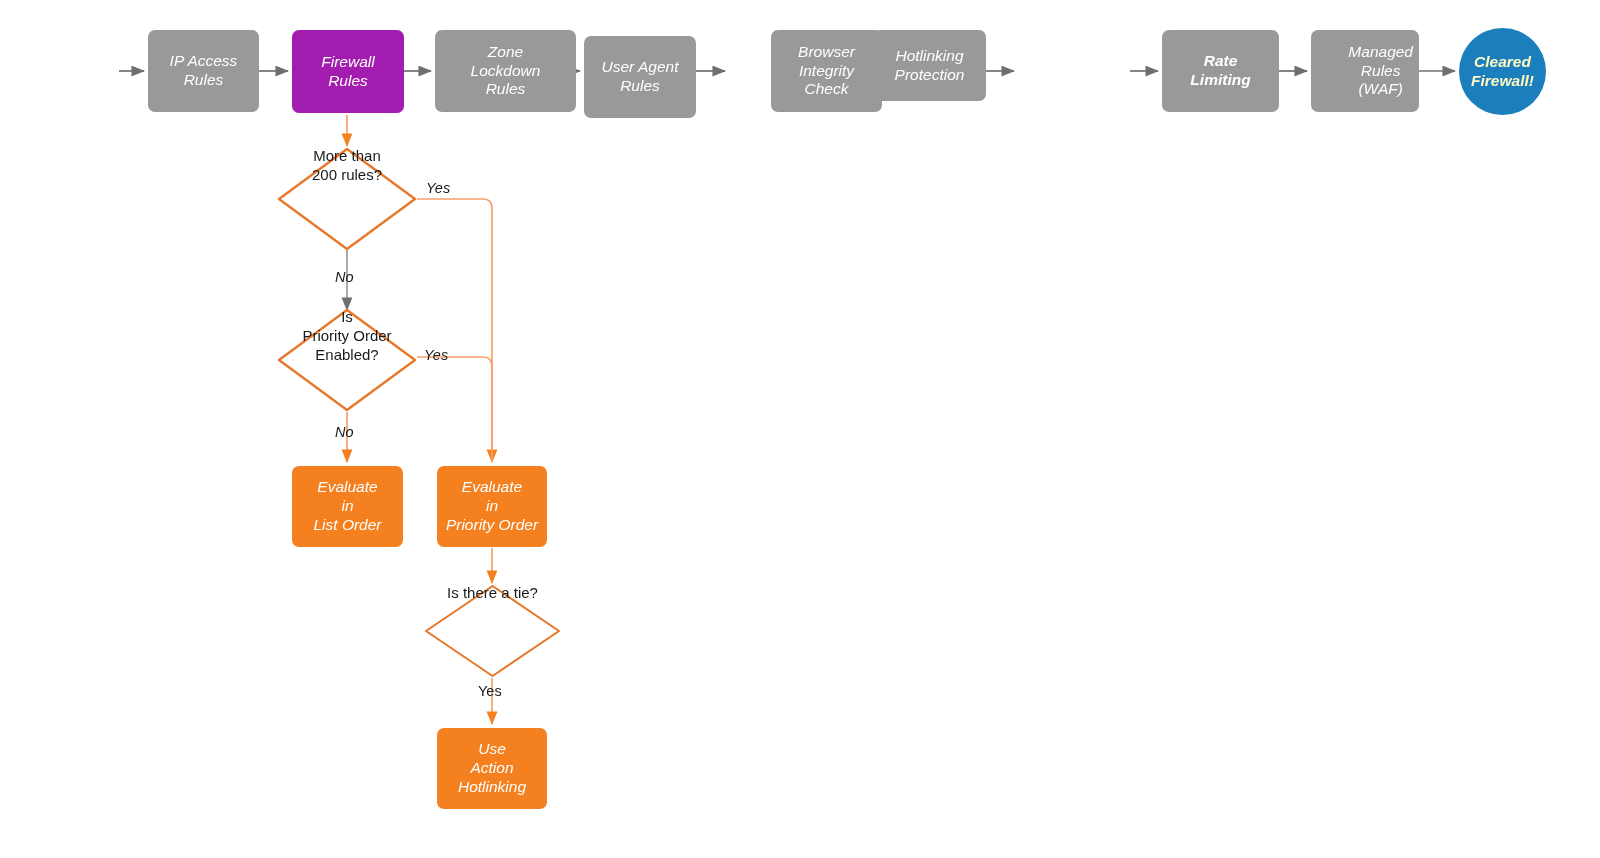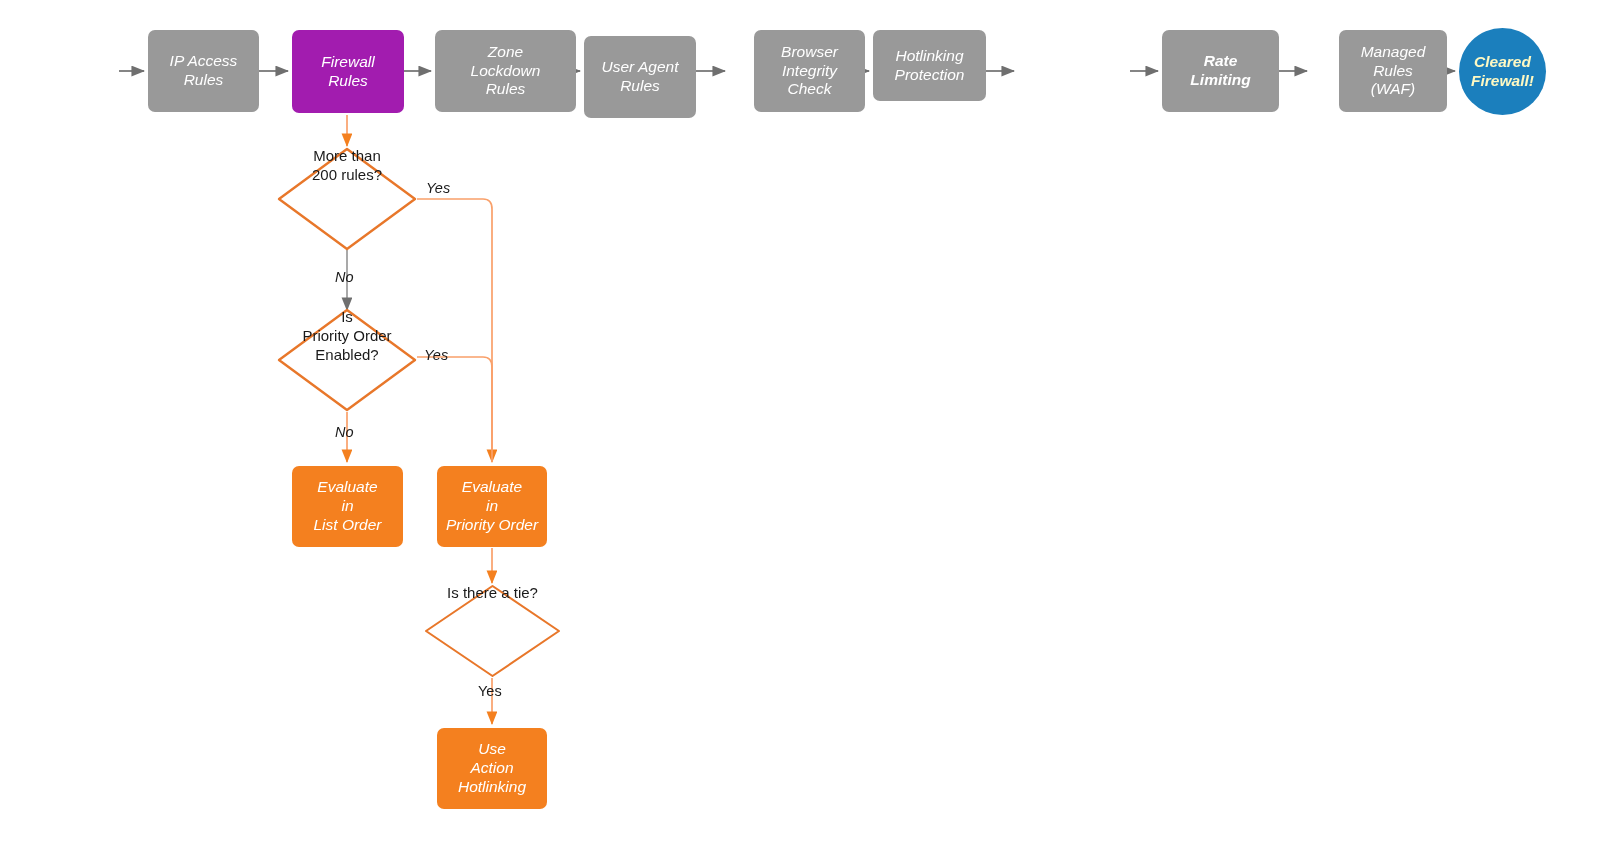--- a/index.html
+++ b/index.html
@@ -185,21 +185,21 @@
     </span>
   </div>
 
   <div class="node proc gray" style="left:584px; top:36px; width:112px; height:82px;">
     <span>
       <span>User Agent</span><br>
       <span>Rules</span>
     </span>
   </div>
 
-  <div class="node proc gray" style="left:754px; top:30px; width:111px; height:82px;">
+  <div class="node proc gray" style="left:771px; top:30px; width:111px; height:82px;">
     <span>
       <span>Browser</span><br>
       <span>Integrity</span><br>
       <span>Check</span>
     </span>
   </div>
 
   <div class="node proc gray" style="left:873px; top:30px; width:113px; height:71px;">
     <span>
       <span>Hotlinking</span><br>
@@ -208,21 +208,21 @@
   </div>
 
 
   <div class="node proc gray" style="left:1162px; top:30px; width:117px; height:82px;font-weight:bold;">
     <span>
       <span>Rate</span><br>
       <span>Limiting</span>
     </span>
   </div>
 
-  <div class="node proc gray" style="left:1339px; top:30px; width:108px; height:82px;">
+  <div class="node proc gray" style="left:1311px; top:30px; width:108px; height:82px;justify-content:flex-end;">
     <span>
       <span>Managed</span><br>
       <span>Rules</span><br>
       <span>(WAF)</span>
     </span>
   </div>
 
   <div class="node circle filled" style="left:1459px; top:28px; width:87px; height:87px;">
     <span>
       <span>Cleared</span><br>

